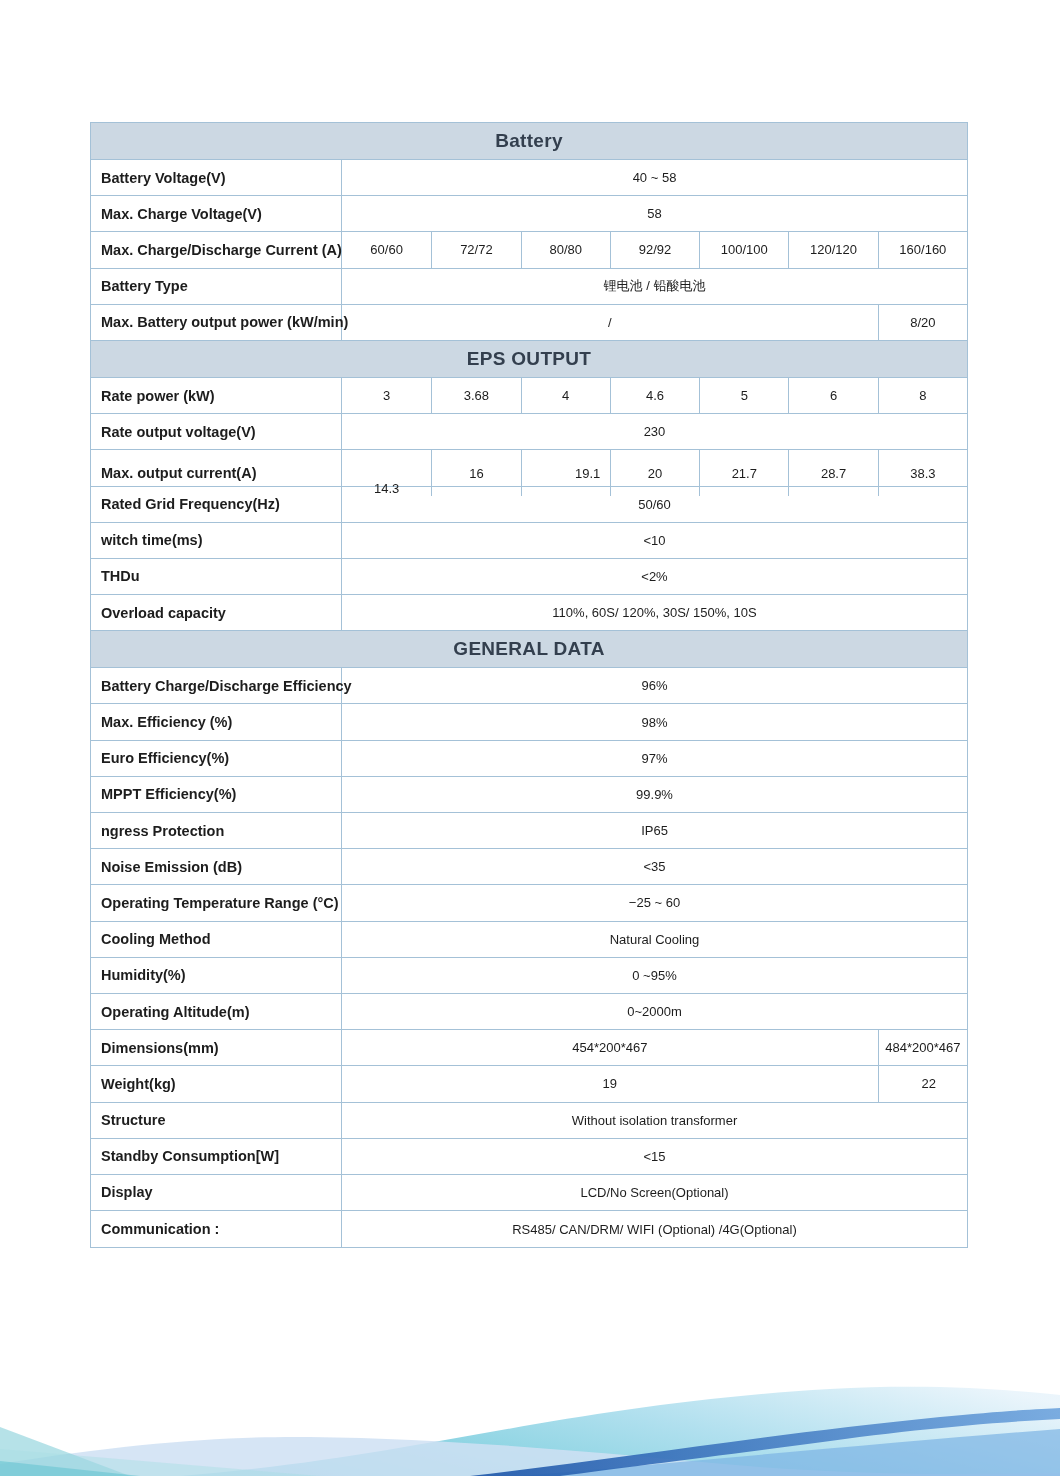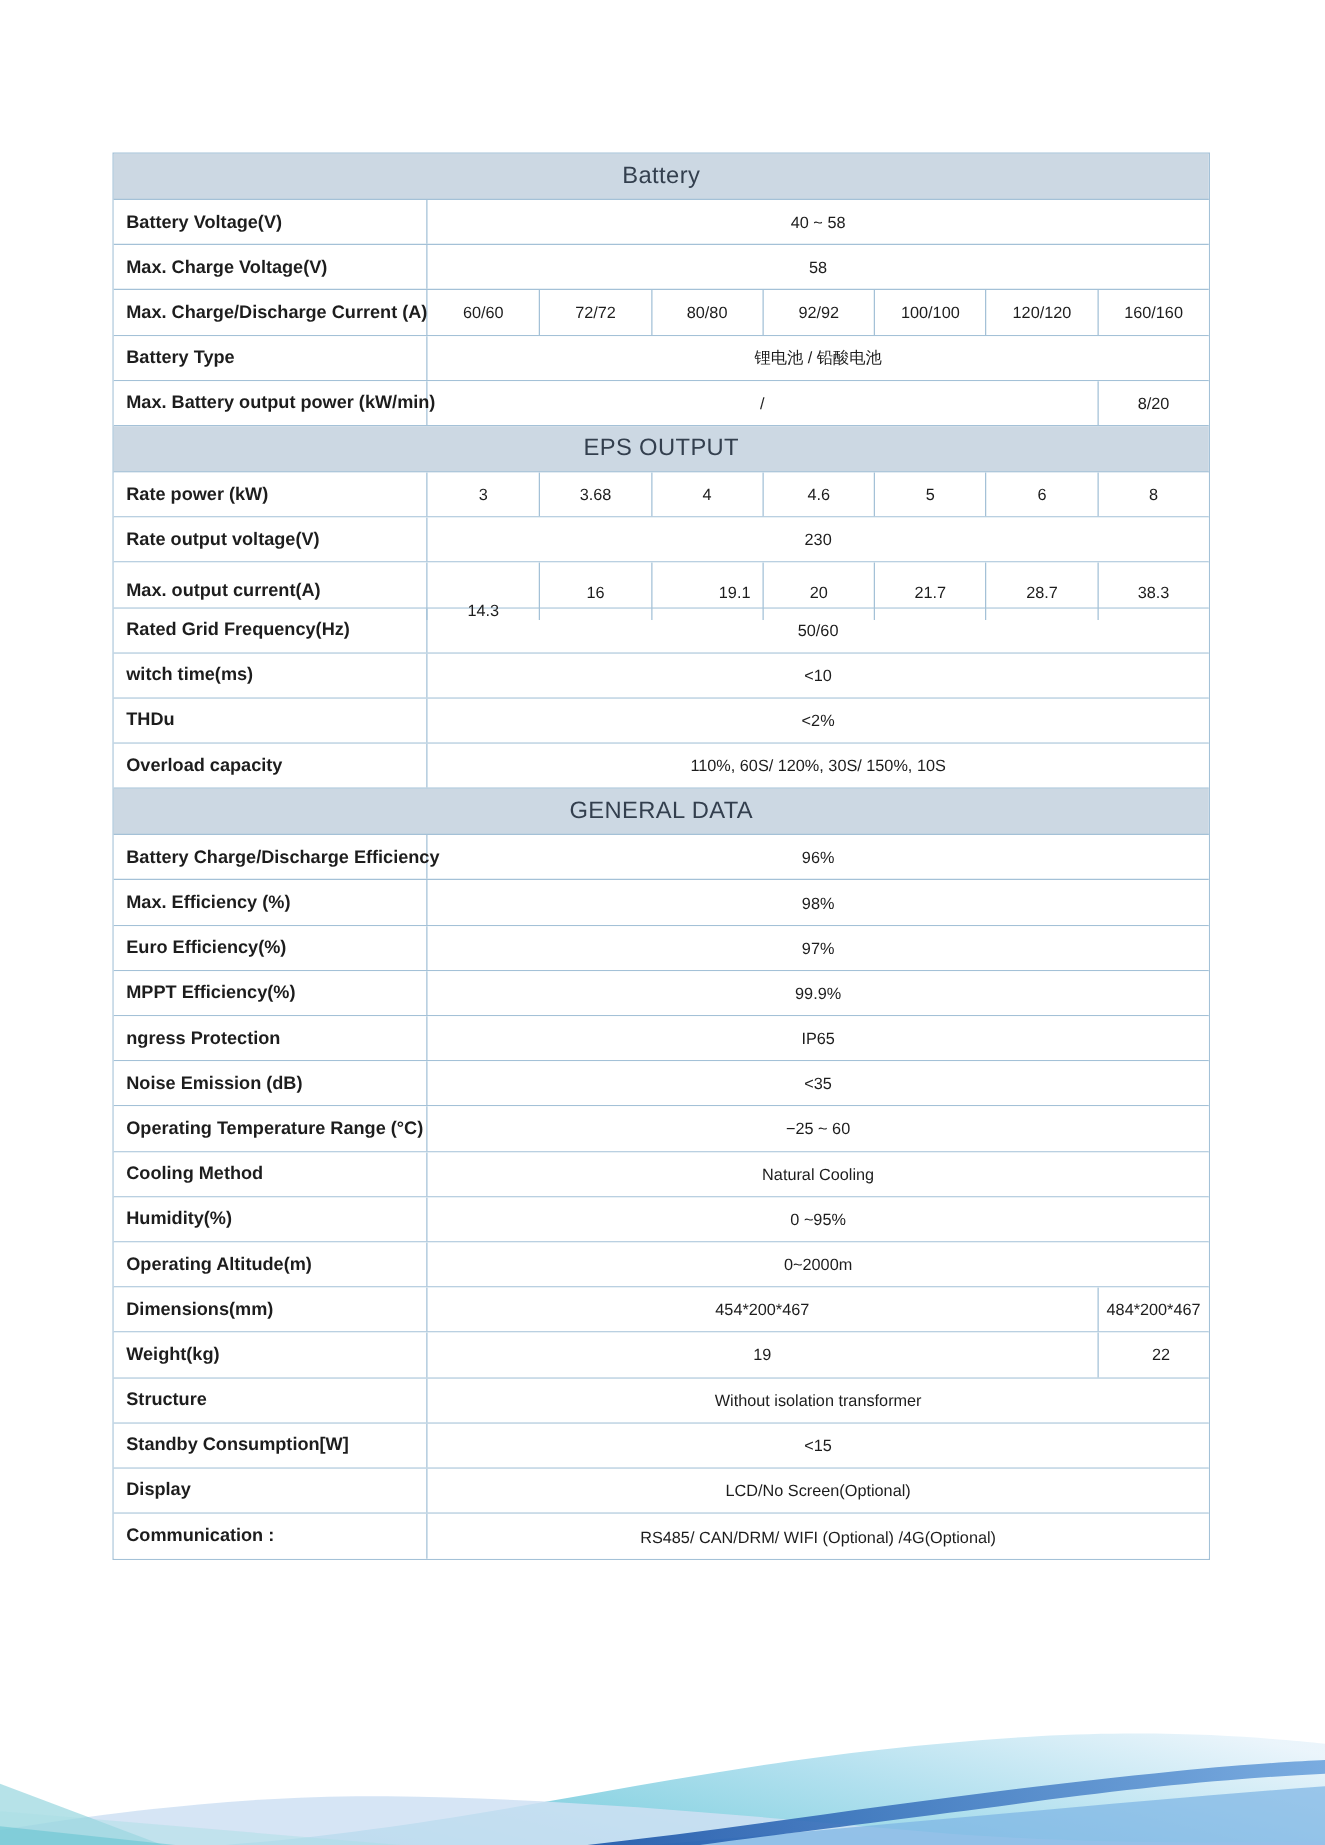--- a/index.html
+++ b/index.html
@@ -20,21 +20,21 @@
   .page{position:absolute;inset:0;background:#ffffff;}
   .spec-table{
     position:absolute;left:90px;top:122px;width:878px;
     border:1.5px solid var(--grid);
     background:#ffffff;
   }
   .sec-header{
     height:var(--head-h);
     background:var(--header-bg);
     display:flex;align-items:center;justify-content:center;
-    font-size:19px;font-weight:400;color:var(--header-text);
+    font-size:19px;font-weight:700;color:var(--header-text);
     letter-spacing:.3px;
     border-bottom:1.5px solid var(--grid);
   }
   .row{
     display:grid;
     grid-template-columns:251px repeat(7,1fr);
     height:var(--row-h);
     border-bottom:1.5px solid var(--grid);
     background:#ffffff;
   }

